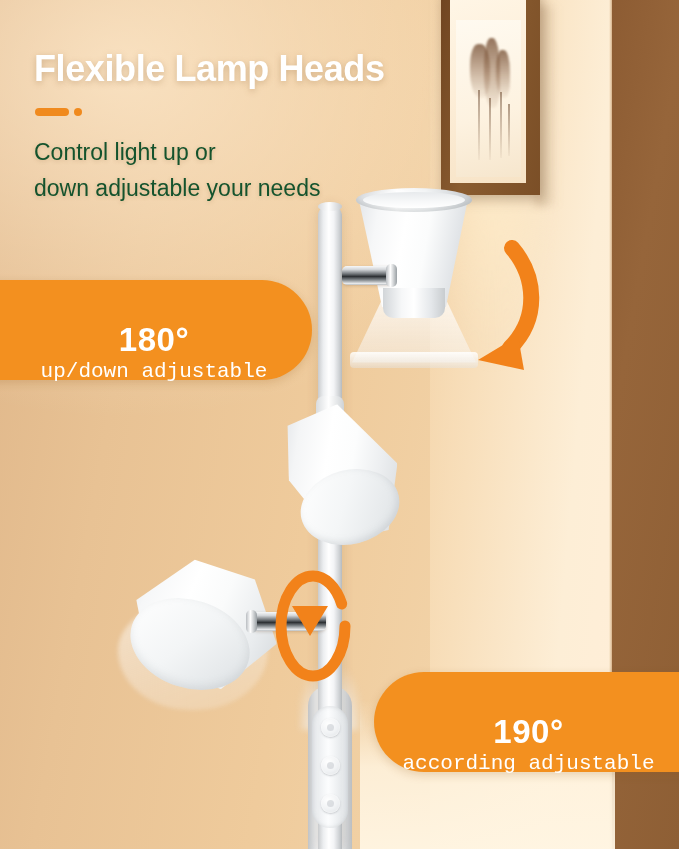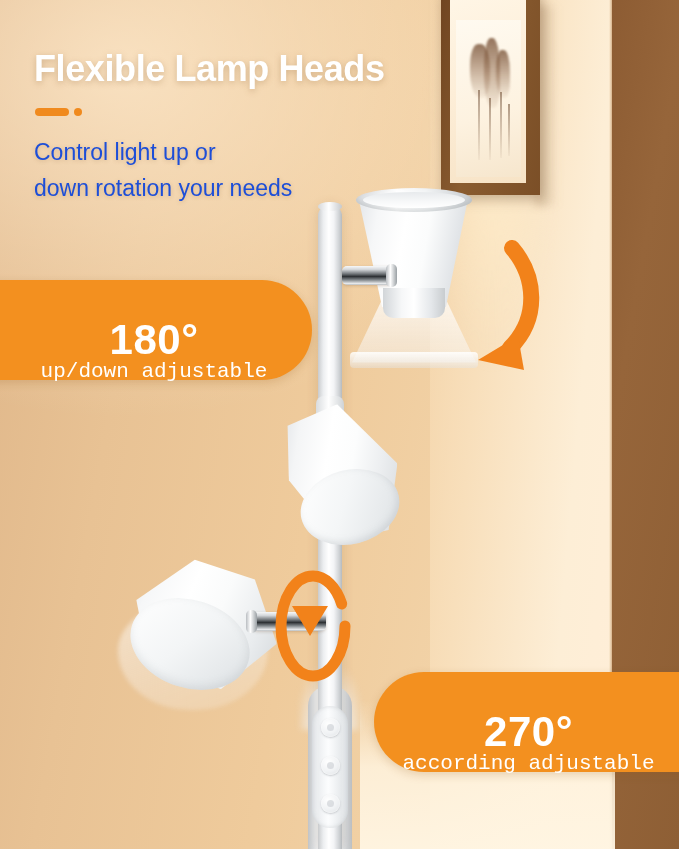--- a/index.html
+++ b/index.html
@@ -306,38 +306,38 @@
   .accent-dot {
     width: 8px; height: 8px;
     border-radius: 50%;
     background: #f08a1e;
   }
   .subline {
     position: absolute;
     left: 34px; top: 134px;
     font-size: 23px;
     font-weight: 400;
-    color: #1d4ed8;
+    color: #14532d;
     line-height: 36px;
     text-shadow: 0 1px 4px rgba(150,105,60,0.3);
   }
 
   
   .badge {
     position: absolute;
     background: #f3901f;
     color: #ffffff;
     display: flex;
     flex-direction: column;
     align-items: center;
     justify-content: center;
     box-shadow: 0 3px 10px rgba(150,90,25,0.22);
   }
   .badge-num {
-    font-size: 42px;
+    font-size: 33px;
     font-weight: bold;
     line-height: 36px;
     letter-spacing: 0.5px;
     margin-top: 48px;
   }
   .badge-sub {
     font-size: 21px;
     font-weight: 400;
     line-height: 28px;
     font-family: Liberation Mono, monospace;
@@ -430,26 +430,26 @@
 
   <div class="headline">Flexible Lamp Heads</div>
 
   <div class="accent">
     <div class="accent-dash"></div>
     <div class="accent-dot"></div>
   </div>
 
   <div class="subline">
     <div>Control light up or</div>
-    <div>down rotation your needs</div>
+    <div>down adjustable your needs</div>
   </div>
 
   <div class="badge badge-left">
     <div class="badge-num">180°</div>
     <div class="badge-sub">up/down adjustable</div>
   </div>
 
   <div class="badge badge-right">
-    <div class="badge-num">270°</div>
+    <div class="badge-num">190°</div>
     <div class="badge-sub">according adjustable</div>
   </div>
 
 </div>
 
 </body></html>

